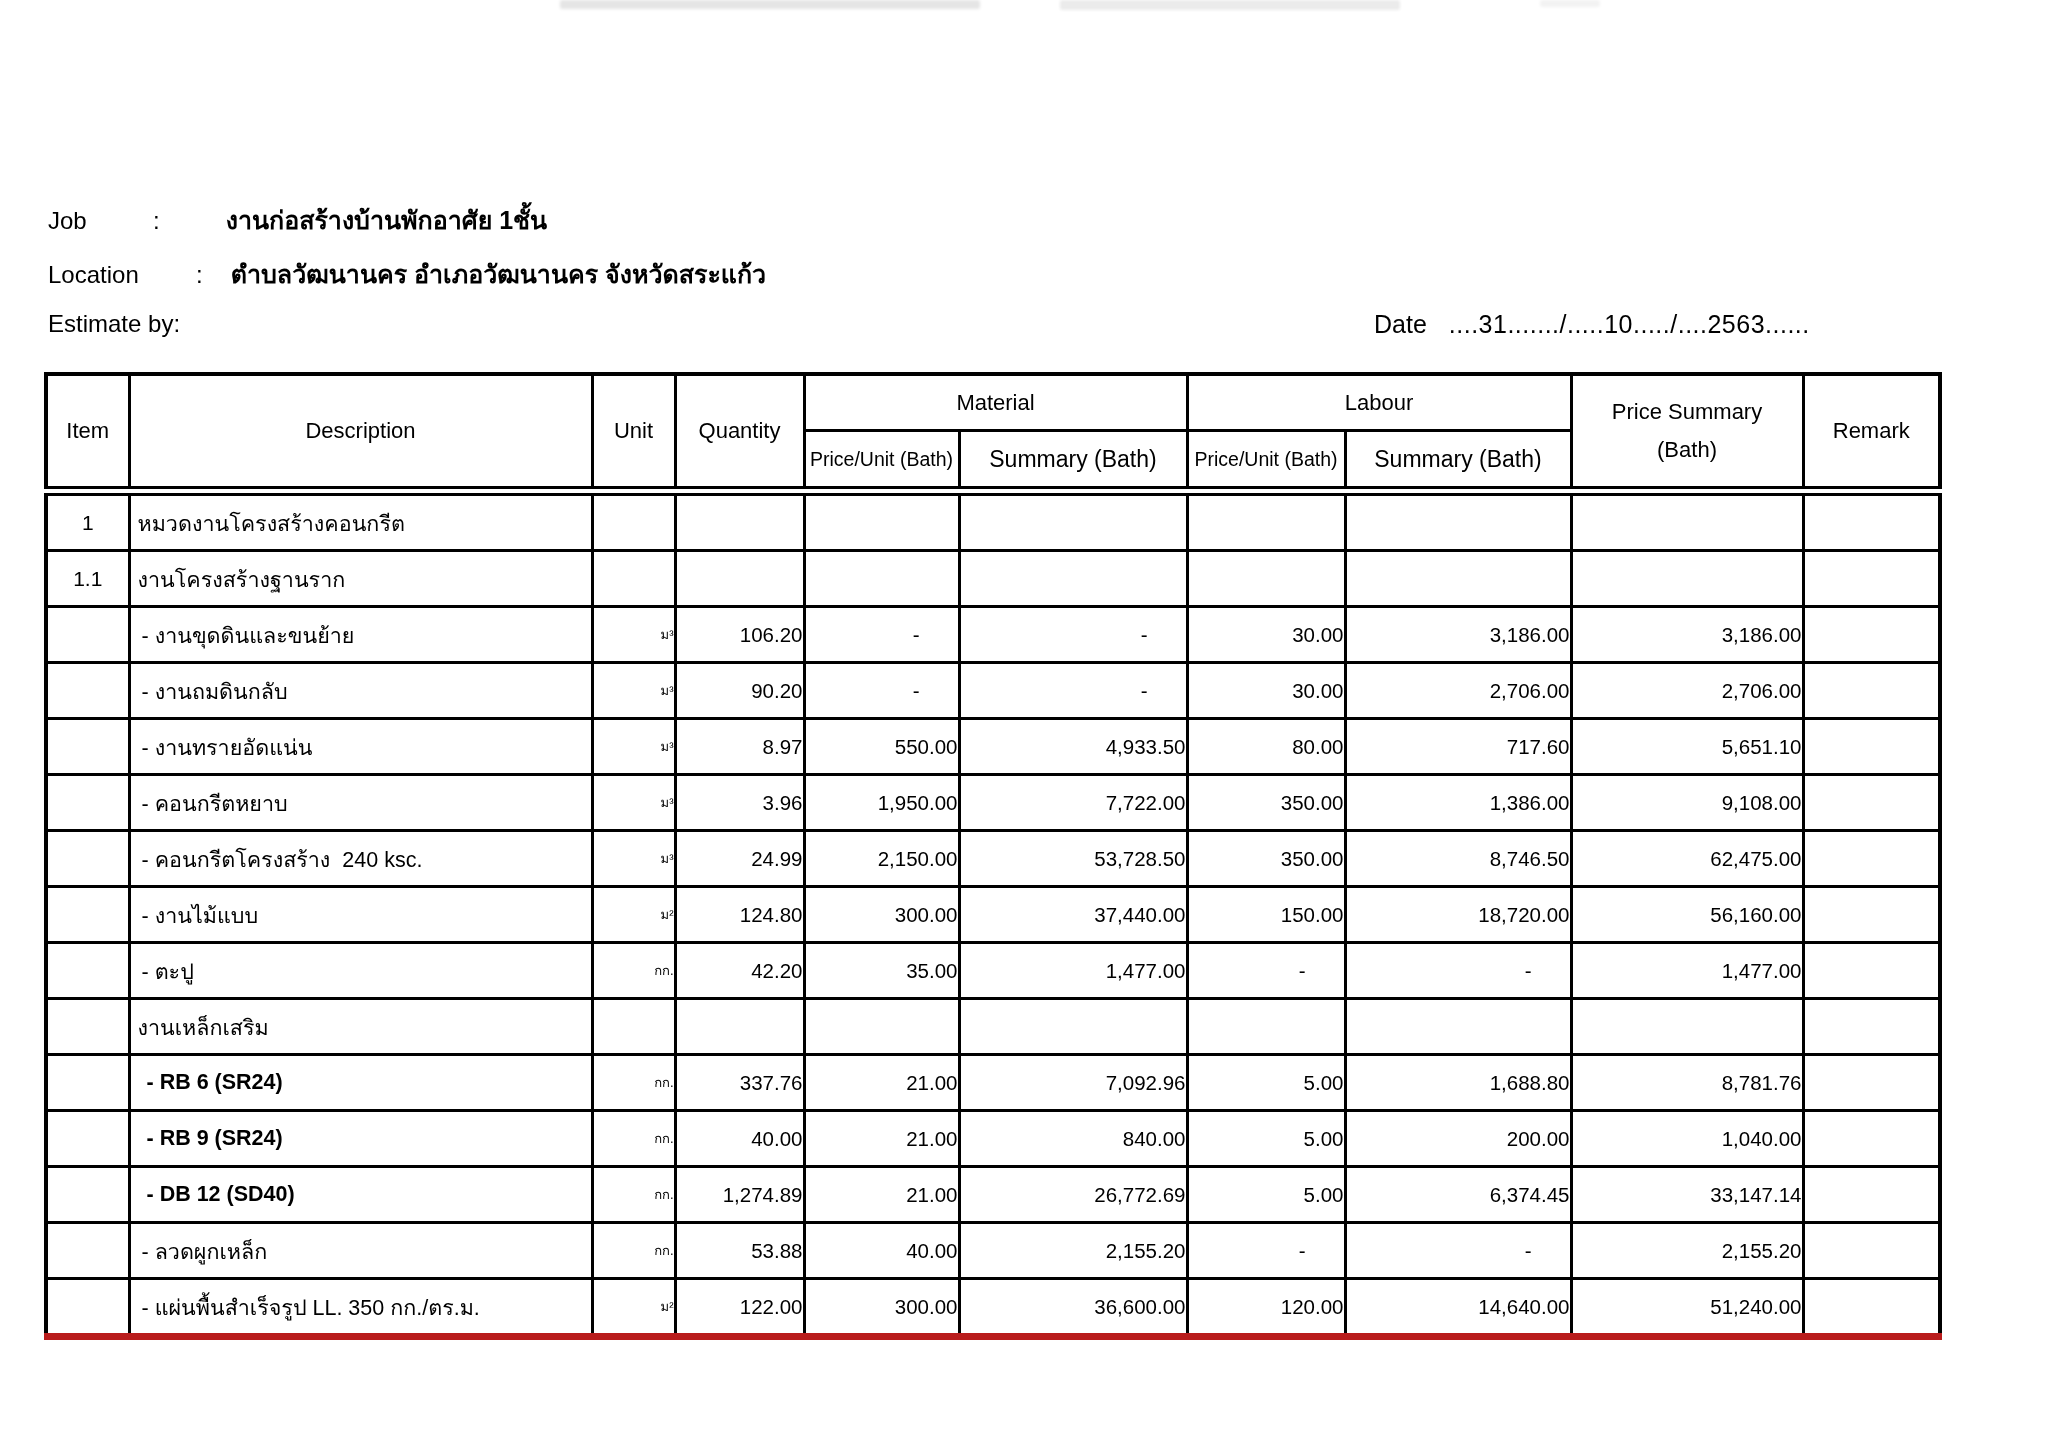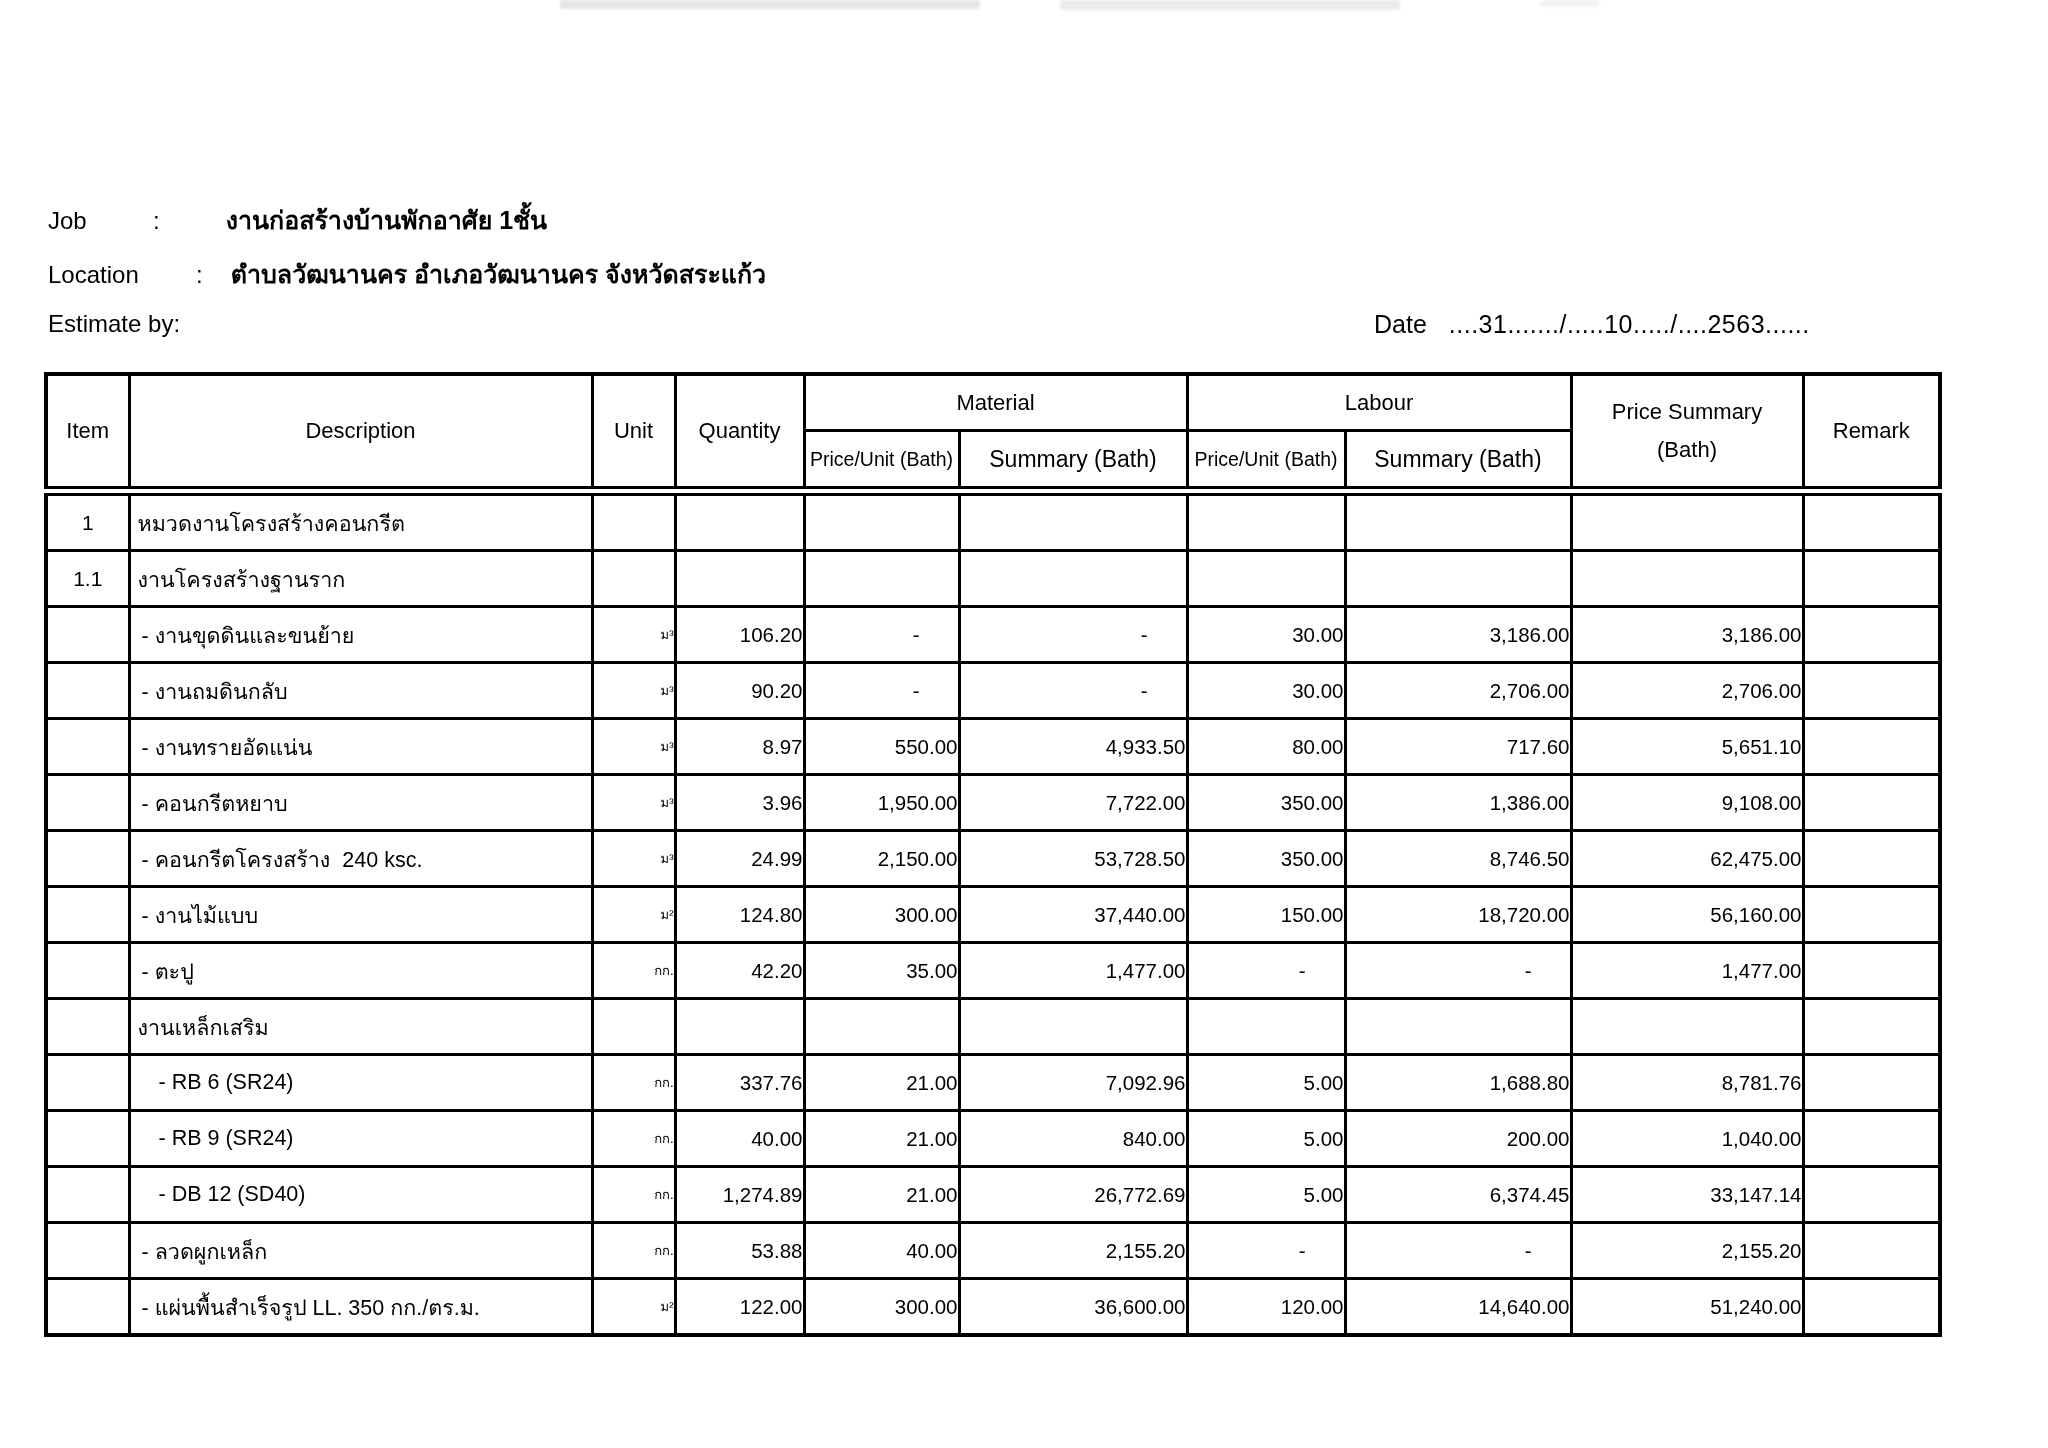--- a/index.html
+++ b/index.html
@@ -63,27 +63,27 @@
   }
   thead th { font-weight: normal; text-align: center; font-size: 22px; }
   thead tr.h-top th { height: 53px; }
   thead tr.h-sub th { height: 54px; font-size: 19.5px; }
   thead tr.h-sub th.sum-h { font-size: 23px; }
   thead tr.h-sub th { border-bottom: 10px double #000; }
   thead th[rowspan] { border-bottom: 10px double #000; }
   .ps-line2 { margin-top: 12px; }
 
   tbody td { height: 53px; font-size: 20.5px; }
-  tbody tr:last-child td { border-bottom: 3px solid #b91c1c; }
+  tbody tr:last-child td { border-bottom: 7px solid #b91c1c; }
 
   td.c-item { text-align: center; font-size: 21px; }
   td.c-desc { text-align: left; font-size: 21.5px; white-space: pre; }
   td.c-desc.indent-0 { padding-left: 7px; }
   td.c-desc.indent-1 { padding-left: 11px; }
-  td.c-desc.indent-2 { padding-left: 28px; }
+  td.c-desc.indent-2 { padding-left: 16px; font-weight: bold; }
   td.c-unit { text-align: right; font-size: 13px; }
   td.val { text-align: right; padding-right: 13px; }
   td.val.dash { padding-right: 38px; }
   td.c-remark { }
 </style>
 </head>
 <body>
 
 <div class="page">
 

